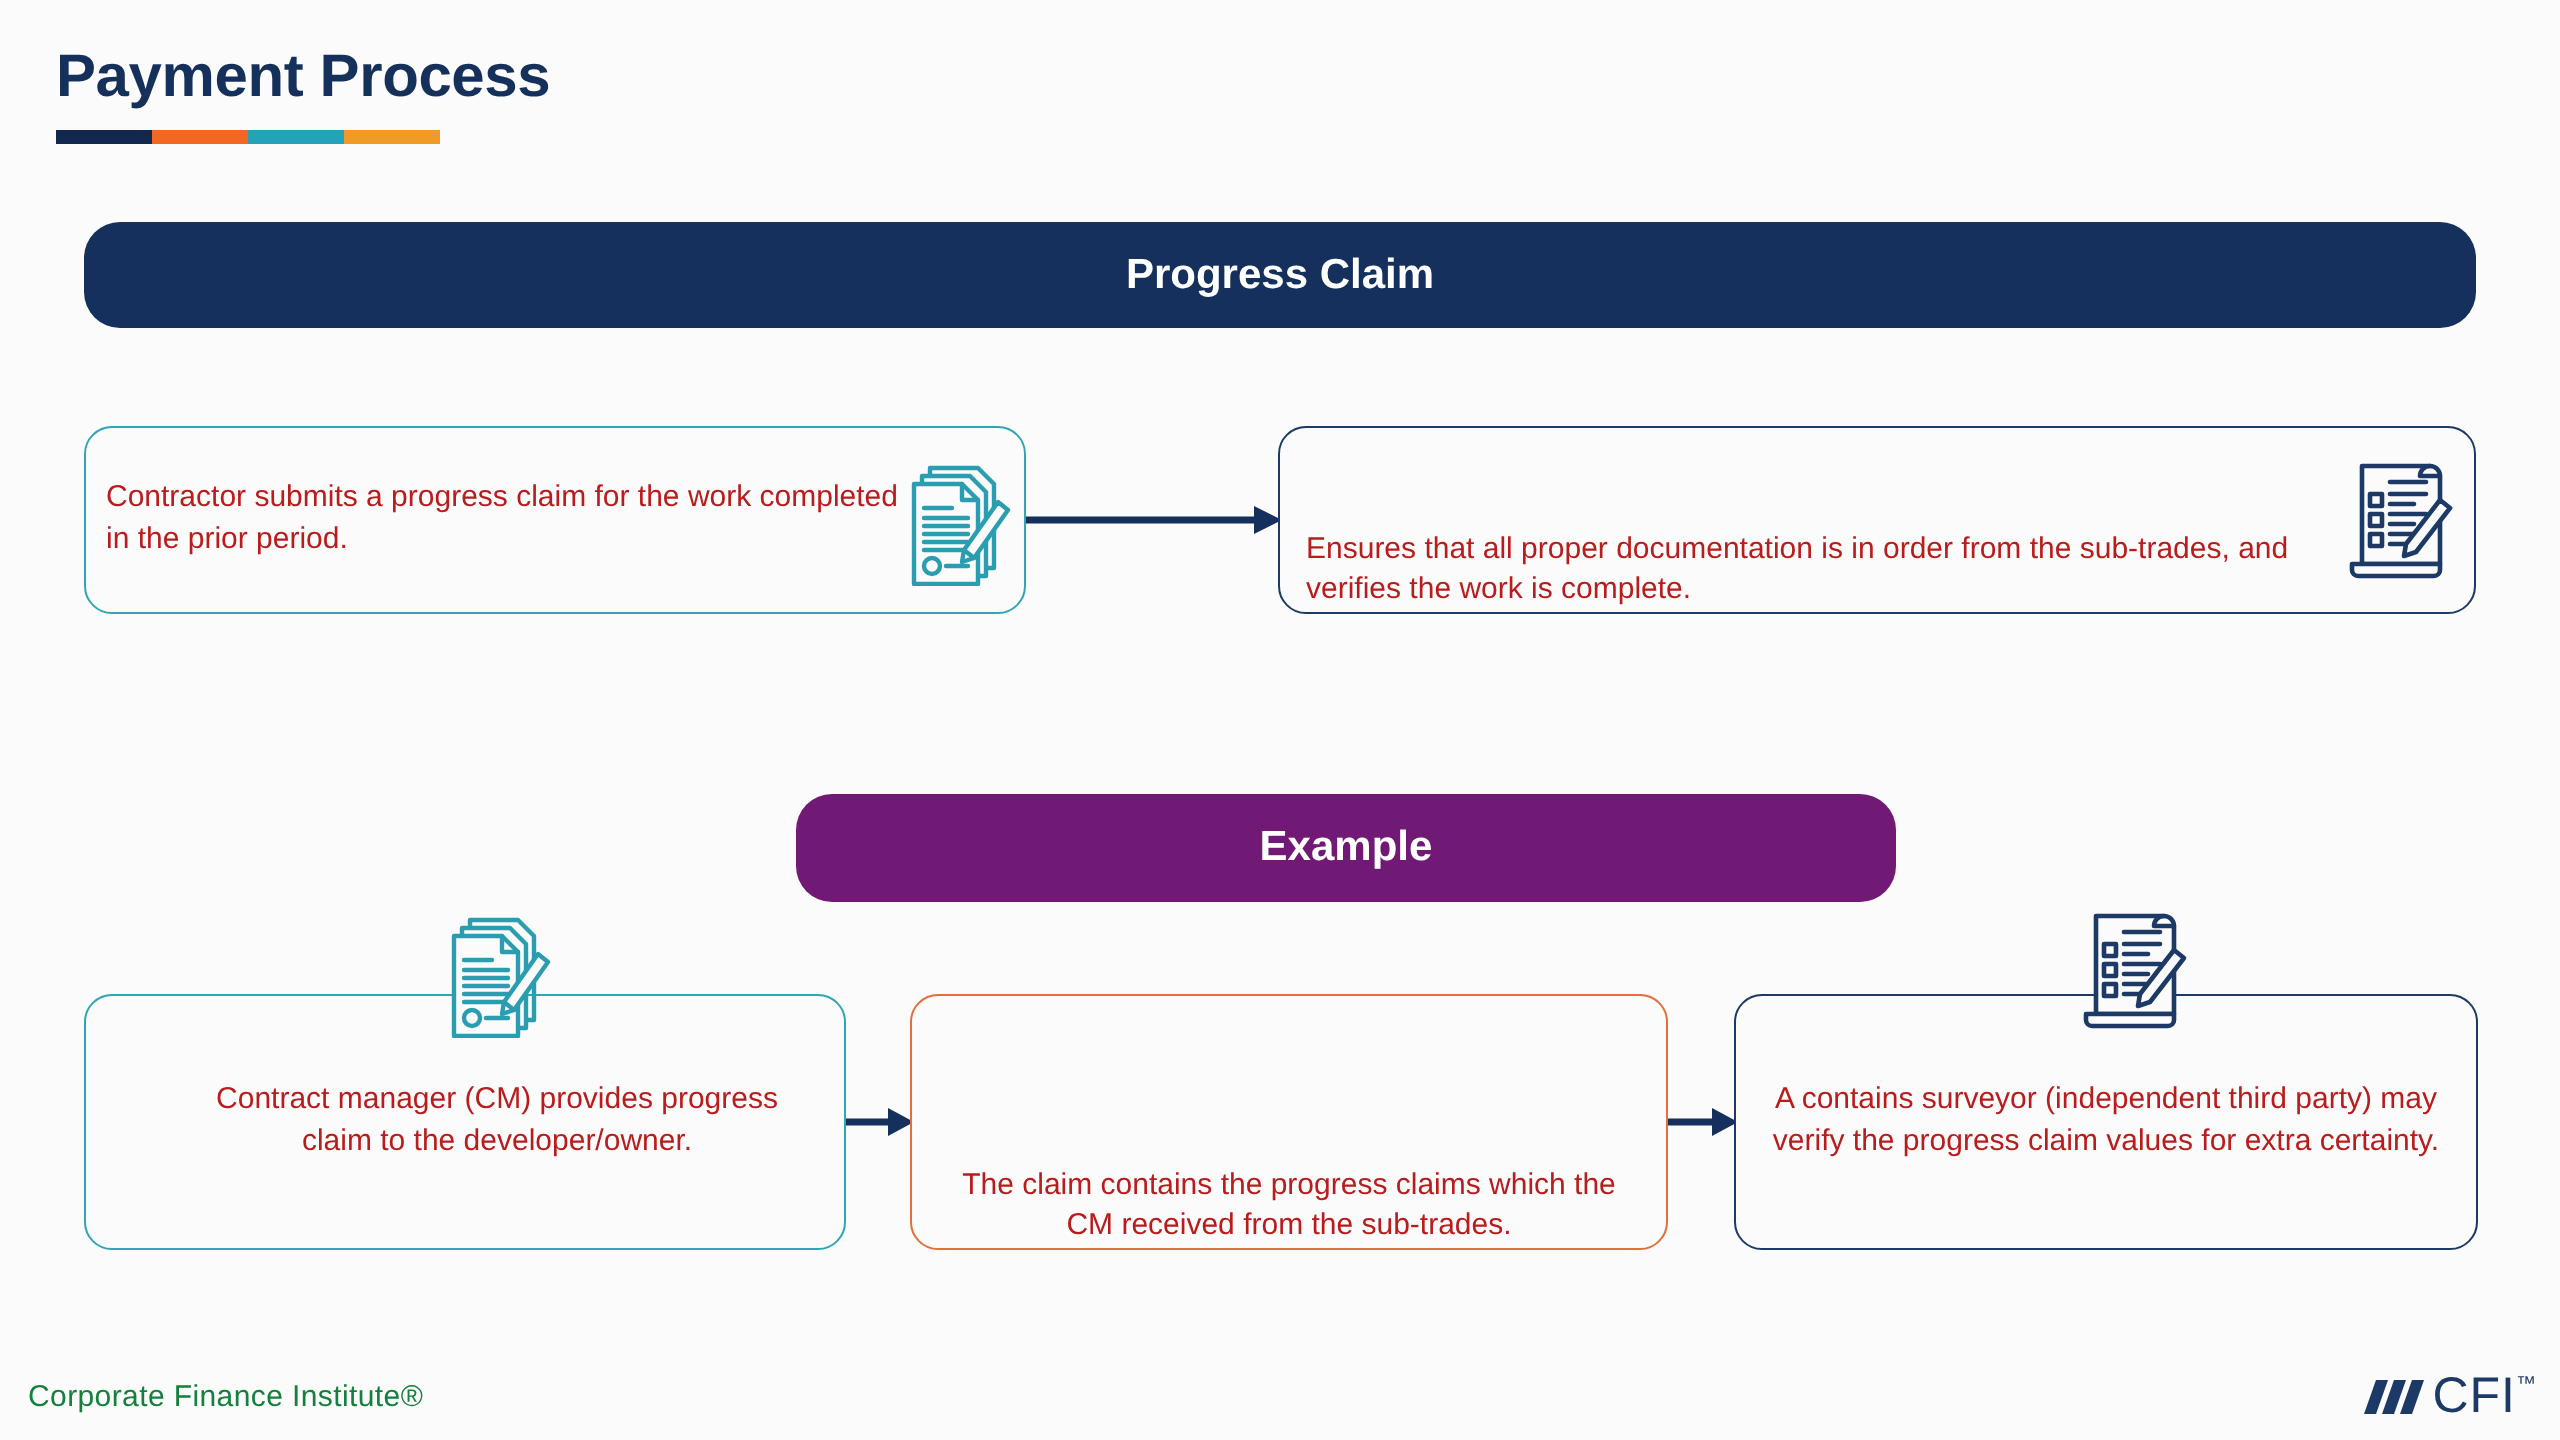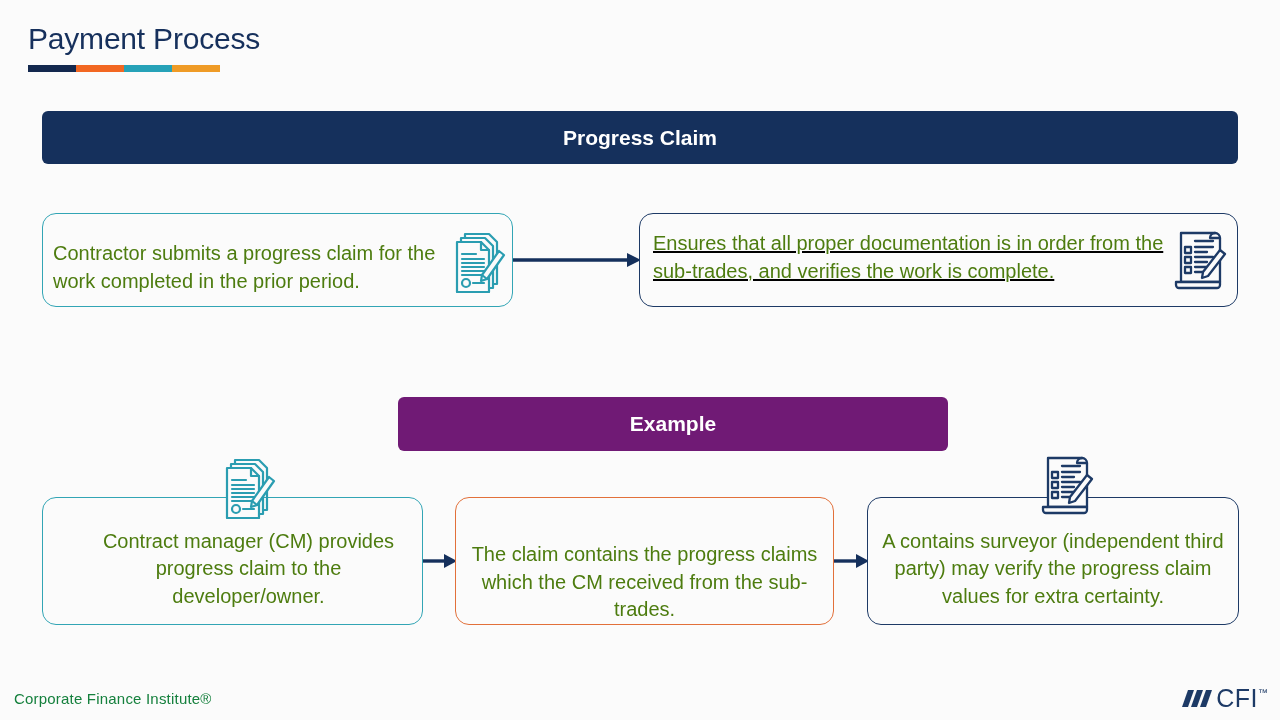--- a/index.html
+++ b/index.html
@@ -14,38 +14,38 @@
     overflow: hidden;
     position: relative;
   }
 
   
   #page-title {
     position: absolute;
     left: 28px;
     top: 22px;
     font-size: 30px;
-    font-weight: normal;
+    font-weight: bold;
     color: #16305c;
     letter-spacing: -0.2px;
   }
   #title-rule {
     position: absolute;
     left: 28px;
     top: 65px;
     width: 192px;
     height: 7px;
     display: flex;
   }
   #title-rule .seg { flex: 1 1 25%; height: 100%; }
 
   
   .section-bar {
     position: absolute;
-    border-radius: 6px;
+    border-radius: 18px;
     display: flex;
     align-items: center;
     justify-content: center;
     color: #ffffff;
     font-weight: bold;
   }
   #bar-progress-claim {
     left: 42px;
     top: 111px;
     width: 1196px;
@@ -63,43 +63,42 @@
   }
 
   
   .card {
     position: absolute;
     background: #fbfbfb;
     border-radius: 14px;
     box-sizing: border-box;
   }
   .card .card-text {
-    color: #4d7c0f;
-    font-size: 20px;
+    color: #b91c1c;
+    font-size: 15px;
     line-height: 1.38;
-    margin-top: 16px;
   }
 
   
   #card-top-1 {
     left: 42px; top: 213px; width: 471px; height: 94px;
     border: 1.6px solid #32a5b5;
     display: flex; align-items: center;
   }
   #card-top-1 .card-text {
     text-align: left;
     padding-left: 10px;
     padding-right: 58px;
     width: 100%;
     box-sizing: border-box;
   }
   #card-top-2 {
     left: 639px; top: 213px; width: 599px; height: 94px;
     border: 1.9px solid #1d3a66;
-    display: flex; align-items: flex-start; text-decoration: underline;
+    display: flex; align-items: flex-end;
   }
   #card-top-2 .card-text {
     text-align: left;
     padding-left: 13px;
     padding-right: 72px;
     width: 100%;
     box-sizing: border-box;
   }
 
   

